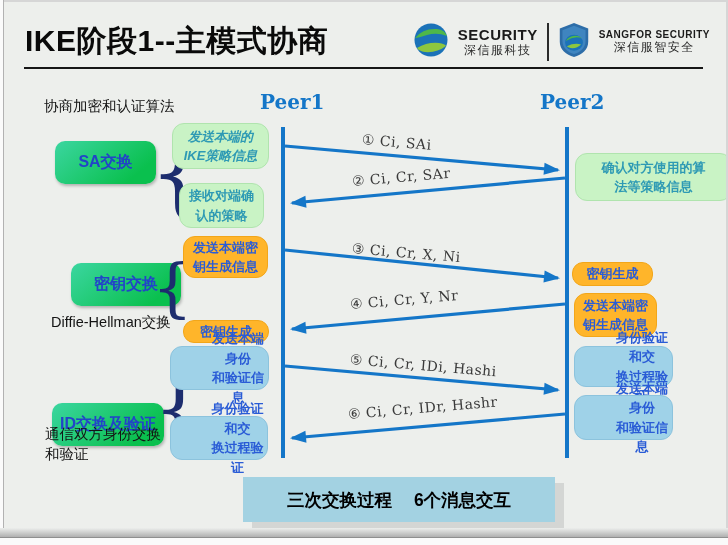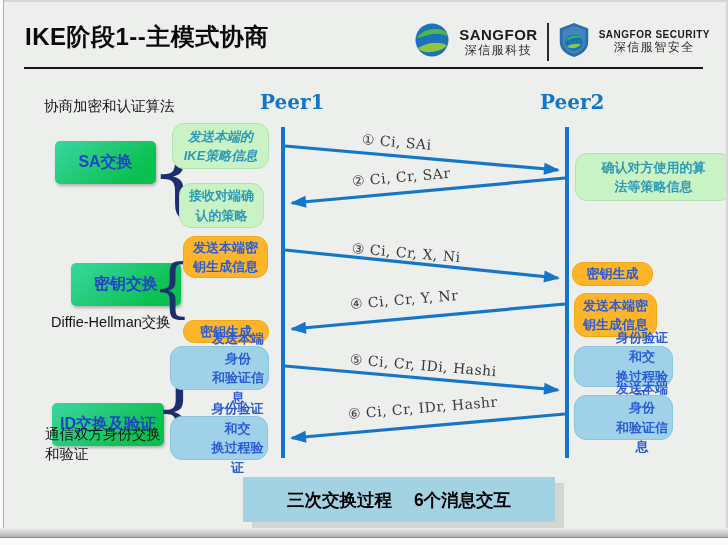--- a/index.html
+++ b/index.html
@@ -9,21 +9,21 @@
     font-family:"Liberation Sans",sans-serif;
   }
   
   #edge-top{position:absolute;left:0;top:0;right:0;height:2px;background:#d6d6d6;}
   #edge-left{position:absolute;left:0;top:0;width:4px;height:545px;background:#fbfbfb;border-right:1px solid #b2b2b2;}
   #edge-right{position:absolute;right:0;top:0;width:2px;height:545px;background:#d6d6d6;}
   #strip1{position:absolute;left:0;top:528px;right:0;height:9px;background:linear-gradient(#ecEEec,#b0b0b0);}
   #strip2{position:absolute;left:0;top:537px;right:0;height:8px;background:#fafafa;border-top:1px solid #8f8f8f;}
 
   
-  #title{position:absolute;left:25px;top:21px;font-size:24px;font-weight:bold;color:#0a0a0a;letter-spacing:0.5px;white-space:nowrap;text-align:right;}
+  #title{position:absolute;left:25px;top:21px;font-size:30px;font-weight:bold;color:#0a0a0a;letter-spacing:0.5px;white-space:nowrap;text-align:right;}
   #title-underline{position:absolute;left:24px;top:67px;width:679px;height:2px;background:#161616;}
   #brand{position:absolute;top:21px;right:18px;display:flex;align-items:center;gap:9px;height:42px;}
   .brand-text{display:flex;flex-direction:column;justify-content:center;line-height:1.15;}
   .brand-name{font-size:15px;font-weight:bold;color:#1a1a1a;letter-spacing:0.5px;}
   .brand-name.small{font-size:10px;}
   .brand-sub{font-size:12px;color:#2a2a2a;letter-spacing:1.5px;text-align:center;}
   #brand-divider{width:2px;height:38px;background:#2b2b2b;}
 
   
   .note{position:absolute;font-size:14.5px;color:#141414;white-space:pre-line;line-height:1.35;}
@@ -34,21 +34,21 @@
   #peer1{left:260px;top:90px;}
   #peer2{left:540px;top:90px;}
 
   
   #overlay{position:absolute;left:0;top:0;}
   .lifeline{stroke:#1476c8;stroke-width:4;}
   .arrow{stroke:#1476c8;stroke-width:3.2;}
 
   
   .pill{
-    position:absolute;border-radius:5px;display:flex;align-items:center;justify-content:center;
+    position:absolute;border-radius:10px;display:flex;align-items:center;justify-content:center;
     background:linear-gradient(140deg,#3bd6a0,#0ac04e 80%);
     color:#2244c8;font-weight:bold;font-size:16px;box-shadow:1px 2px 3px rgba(0,0,0,0.25);
   }
   #pill-sa{left:55px;top:141px;width:101px;height:43px;}
   #pill-key{left:52px;top:263px;width:110px;height:43px;margin-left:19px;}
   #pill-id{left:52px;top:373px;width:112px;height:43px;margin-top:30px;}
 
   
   .brace{position:absolute;color:#1d2d6e;font-family:"DejaVu Serif",serif;}
   #brace1{left:149px;top:117px;font-size:94px;line-height:112px;}
@@ -105,21 +105,21 @@
   <div id="title">IKE阶段1--主模式协商</div>
   <div id="brand">
     <span>
       <svg width="36" height="36" viewBox="0 0 36 36">
         <circle cx="18" cy="18" r="16.5" fill="#1b72b8"></circle>
         <path d="M2 16 Q 10 6 24 7 Q 32 8 34 14 Q 24 10 14 13 Q 5 16 2 16 Z" fill="#4eb749"></path>
         <path d="M4 26 Q 14 20 26 21 Q 32 22 33 24 Q 24 31 12 30 Q 6 29 4 26 Z" fill="#8dc63f"></path>
       </svg>
     </span>
     <span class="brand-text">
-      <span class="brand-name">SANGFOR</span>
+      <span class="brand-name">SECURITY</span>
       <span class="brand-sub">深信服科技</span>
     </span>
     <span id="brand-divider"></span>
     <span>
       <svg width="32" height="36" viewBox="0 0 36 40">
         <path d="M18 1 L34 7 V22 C34 31 27 36.5 18 39 C9 36.5 2 31 2 22 V7 Z" fill="#2d6da8"></path>
         <path d="M18 4 L31 9 V21 C31 28.5 25.5 33.5 18 35.8 C10.5 33.5 5 28.5 5 21 V9 Z" fill="#3f85c0"></path>
         <ellipse cx="18" cy="23" rx="10" ry="9" fill="#1b72b8"></ellipse>
         <path d="M9 21 Q 18 15 27 18 Q 22 14 15 16 Q 10 18 9 21 Z" fill="#4eb749"></path>
         <path d="M10 27 Q 18 23 26 25 Q 21 30 14 29 Q 11 28 10 27 Z" fill="#8dc63f"></path>

